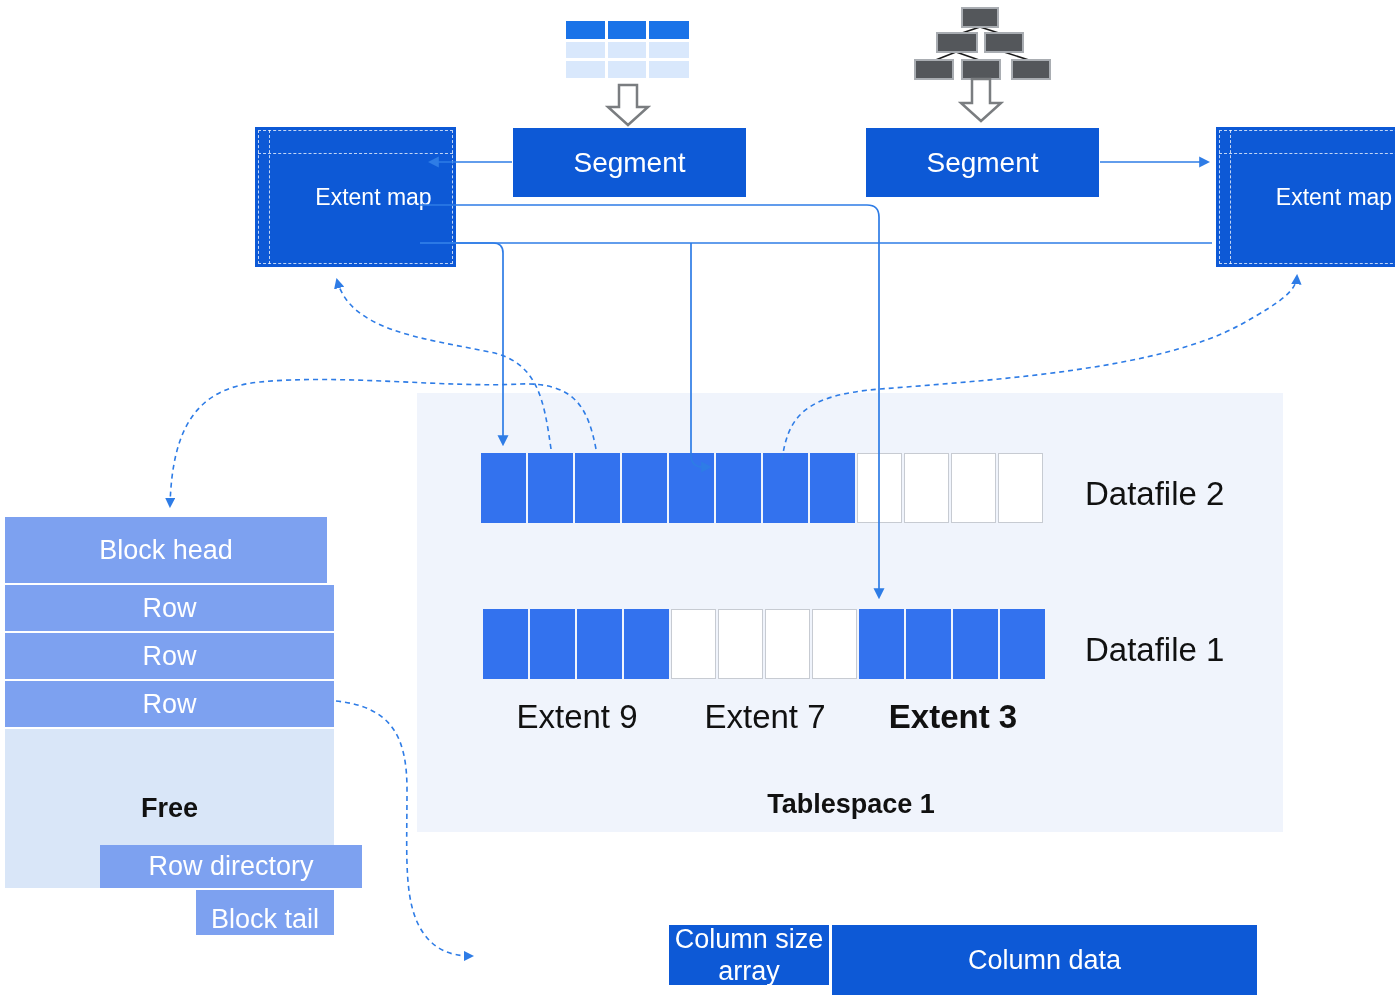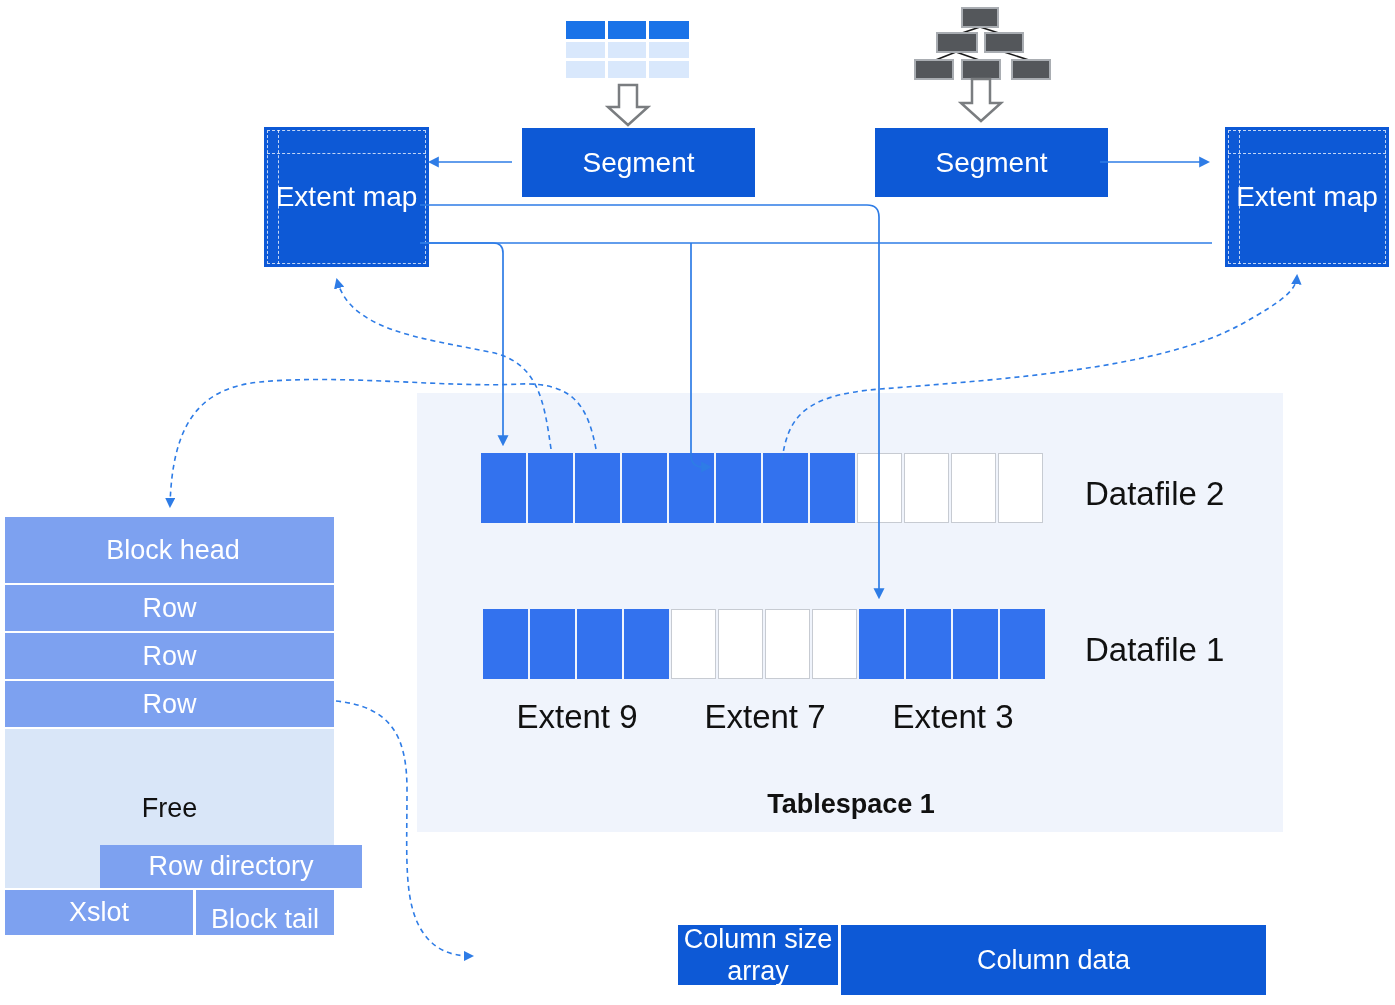--- a/index.html
+++ b/index.html
@@ -1,24 +1,24 @@
 <!DOCTYPE html>
 <html><head>
 <meta charset="utf-8">
 <style>
   html,body{margin:0;padding:0;background:#fff;}
   .canvas{position:relative;width:1395px;height:1005px;background:#fff;
     font-family:"Liberation Sans",sans-serif;overflow:hidden;}
   .box{position:absolute;display:flex;align-items:center;justify-content:center;
     color:#fff;text-align:center;}
-  .blue{background:var(--primary,#0d59d6);margin-left:9px;}
+  .blue{background:var(--primary,#0d59d6);}
   .mid{background:var(--mid,#7da1f0);}
   .light{background:var(--light,#d9e6f8);color:#111;}
   .seg{font-size:28px;}
-  .extmap{font-size:28px;}
+  .extmap{font-size:23px;padding-left:36px;}
   .extmap::before{content:"";position:absolute;inset:3px;
     border:1px dashed rgba(255,255,255,.75);pointer-events:none;}
   .extmap .vdash{position:absolute;left:14px;top:3px;bottom:3px;
     border-left:1px dashed rgba(255,255,255,.75);}
   .extmap .hdash{position:absolute;top:26px;left:3px;right:3px;
     border-top:1px dashed rgba(255,255,255,.75);}
   .tablespace{position:absolute;left:417px;top:393px;width:866px;height:439px;
     background:var(--tsbg,#f0f4fc);}
   .cellrow{position:absolute;display:flex;gap:2px;}
   .cell{width:45px;height:70px;box-sizing:border-box;}
@@ -83,43 +83,40 @@
       <div class="cell filled"></div>
       <div class="cell filled"></div>
       <div class="cell filled"></div>
       <div class="cell filled"></div>
     </div>
 
   <div class="lbl" style="left:1085px;top:475px;">Datafile 2</div>
   <div class="lbl" style="left:1085px;top:631px;">Datafile 1</div>
   <div class="lbl ctr" style="left:577px;top:698px;">Extent 9</div>
   <div class="lbl ctr" style="left:765px;top:698px;">Extent 7</div>
-  <div class="lbl ctr" style="left:953px;top:698px;">Extent 3</div>
+  <div class="lbl ctr" style="left:953px;top:698px;font-weight:bold;">Extent 3</div>
   <div class="lbl ctr bold" style="left:851px;top:789px;">Tablespace 1</div>
 
-  <div class="box mid blk" style="left:5px;top:517px;width:322px;height:66px;padding-left:7px;">
+  <div class="box mid blk" style="left:5px;top:517px;width:322px;height:66px;">
     <span>Block head</span>
   </div>
   <div class="box mid blk" style="left:5px;top:585px;width:329px;height:46px;">
     <span>Row</span>
   </div>
   <div class="box mid blk" style="left:5px;top:633px;width:329px;height:46px;">
     <span>Row</span>
   </div>
   <div class="box mid blk" style="left:5px;top:681px;width:329px;height:46px;">
     <span>Row</span>
   </div>
-  <div class="box light blk" style="left:5px;top:729px;width:329px;height:159px;">
+  <div class="box light blk" style="left:5px;top:729px;width:329px;height:159px;font-weight:bold;">
     <span>Free</span>
   </div>
   <div class="box mid blk" style="left:100px;top:845px;width:262px;height:43px;">
     <span>Row directory</span>
-  </div>
-  <div class="box mid blk" style="left:5px;top:890px;width:188px;height:45px;">
-    <span>Xslot</span>
   </div>
   <div class="box mid blk" style="left:196px;top:890px;width:138px;height:45px;align-items:flex-end;">
     <span>Block tail</span>
   </div>
 
   <div class="box blue b27 colsize" style="left:669px;top:925px;width:160px;height:60px;">
     <span>Column size array</span>
   </div>
   <div class="box blue b27" style="left:832px;top:925px;width:425px;height:70px;">
     <span>Column data</span>

